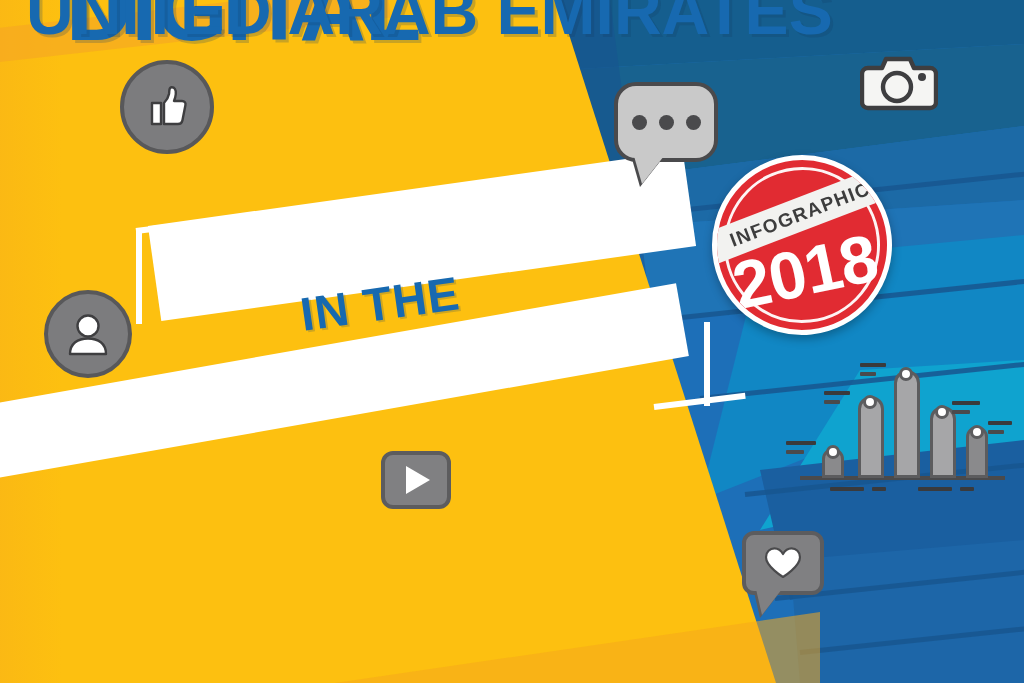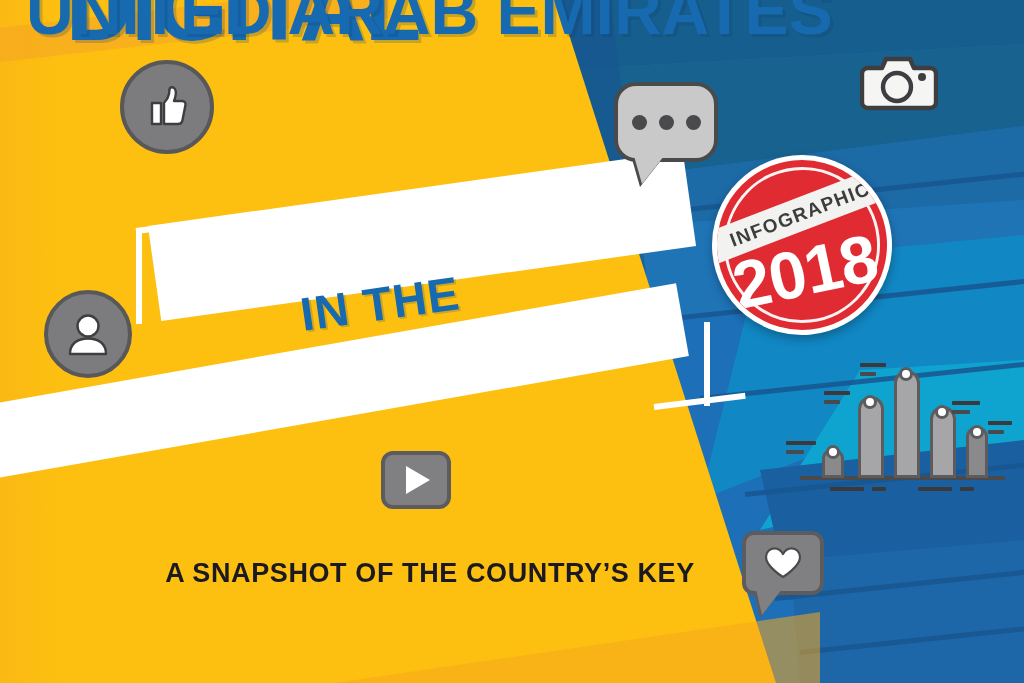--- a/index.html
+++ b/index.html
@@ -250,21 +250,20 @@
   </div>
 
   <div id="banner-digital" class="banner"></div>
   <div id="banner-uae" class="banner"></div>
 
   <div id="txt-digital" class="banner-title">DIGITAL</div>
   <div id="txt-inthe" class="banner-title">IN THE</div>
   <div id="txt-uae" class="banner-title">UNITED ARAB EMIRATES</div>
 
   <div id="subtitle">
-    <div>A SNAPSHOT OF THE COUNTRY’S KEY</div>
   </div>
 
   <div id="badge">
     <div id="badge-ring"></div>
     <div id="badge-ribbon">
       <span>INFOGRAPHICS</span>
     </div>
     <div id="badge-year">2018</div>
   </div>
 

